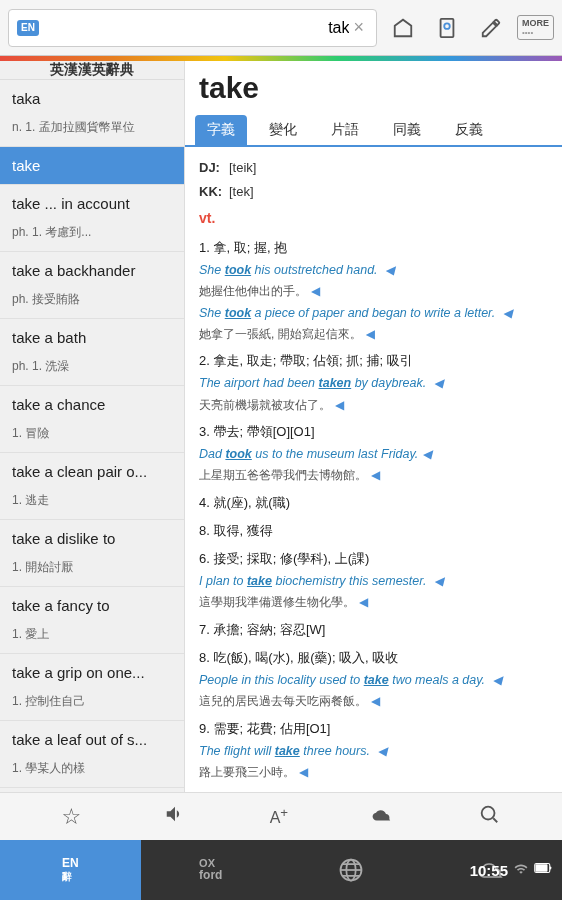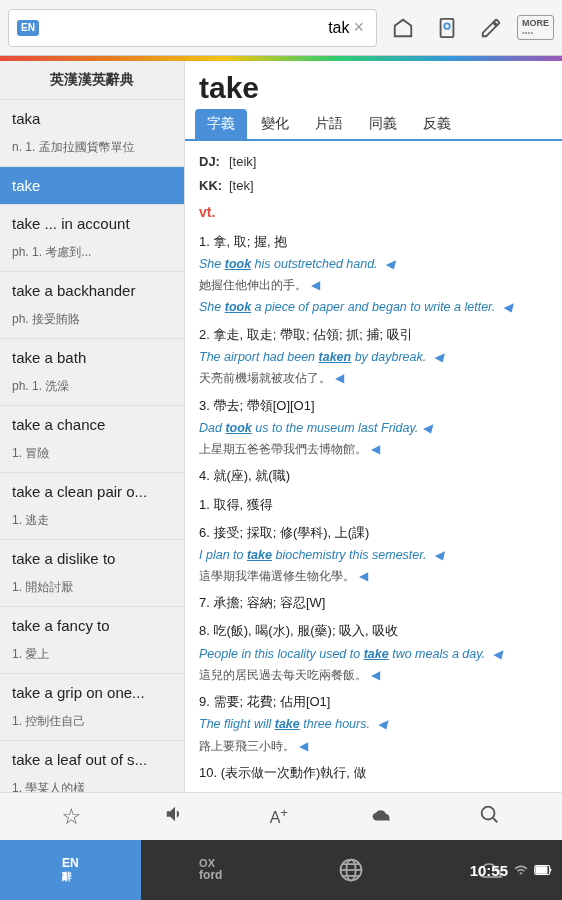--- a/index.html
+++ b/index.html
@@ -90,21 +90,21 @@
     .sidebar {
       width: 185px;
       background: #f0f0f0;
       border-right: 1px solid #ddd;
       overflow-y: auto;
       flex-shrink: 0;
     }
     .sidebar-header {
       background: #f0f0f0;
       text-align: center;
-      padding: 10px 4px;
+      padding: 0 4px;
       font-size: 14px;
       color: #333;
       border-bottom: 1px solid #ddd;
       font-weight: bold;
     }
     .sidebar-item {
       padding: 10px 12px;
       border-bottom: 1px solid #e0e0e0;
       cursor: pointer;
     }
@@ -135,21 +135,22 @@
     .word-title {
       font-size: 30px;
       font-weight: bold;
       color: #222;
       padding: 10px 14px 4px;
     }
     .tabs-bar {
       display: flex;
       border-bottom: 2px solid #4a90d9;
       padding: 0 10px;
-      gap: 2px;
+      gap: 10px;
+      margin-top: 6px;
     }
     .tab-item {
       padding: 6px 12px;
       font-size: 14px;
       cursor: pointer;
       color: #333;
       border-radius: 4px 4px 0 0;
     }
     .tab-item.active {
       background: #4a90d9;
@@ -361,32 +362,33 @@
       <div class="phonetic-row">
         <span class="phonetic-label">KK:</span>
         <span class="phonetic-val">[tek]</span>
       </div>
       <div class="pos-label">vt.</div>
 
       <div class="def-num">1. 拿, 取; 握, 抱</div>
       <div class="example-en">She <span class="highlight">took</span> his outstretched hand. <span class="sound-icon">◀</span></div>
       <div class="example-cn">她握住他伸出的手。<span class="sound-icon">◀</span></div>
       <div class="example-en">She <span class="highlight">took</span> a piece of paper and began to write a letter. <span class="sound-icon">◀</span></div>
+      <div class="example-cn">她拿了一張紙, 開始寫起信來。<span class="sound-icon">◀</span></div>
 
       <div class="def-num">2. 拿走, 取走; 帶取; 佔領; 抓; 捕; 吸引</div>
       <div class="example-en">The airport had been <span class="highlight">taken</span> by daybreak. <span class="sound-icon">◀</span></div>
       <div class="example-cn">天亮前機場就被攻佔了。<span class="sound-icon">◀</span></div>
 
       <div class="def-num">3. 帶去; 帶領[O][O1]</div>
       <div class="example-en">Dad <span class="highlight">took</span> us to the museum last Friday.<span class="sound-icon">◀</span></div>
       <div class="example-cn">上星期五爸爸帶我們去博物館。<span class="sound-icon">◀</span></div>
 
       <div class="def-num">4. 就(座), 就(職)</div>
 
-      <div class="def-num">1. 取得, 獲得</div>
+      <div class="def-num">8. 取得, 獲得</div>
 
       <div class="def-num">6. 接受; 採取; 修(學科), 上(課)</div>
       <div class="example-en">I plan to <span class="highlight">take</span> biochemistry this semester. <span class="sound-icon">◀</span></div>
       <div class="example-cn">這學期我準備選修生物化學。<span class="sound-icon">◀</span></div>
 
       <div class="def-num">7. 承擔; 容納; 容忍[W]</div>
 
       <div class="def-num">8. 吃(飯), 喝(水), 服(藥); 吸入, 吸收</div>
       <div class="example-en">People in this locality used to <span class="highlight">take</span> two meals a day. <span class="sound-icon">◀</span></div>
       <div class="example-cn">這兒的居民過去每天吃兩餐飯。<span class="sound-icon">◀</span></div>
@@ -440,21 +442,21 @@
       <line x1="3" y1="12" x2="21" y2="12"></line>
       <path d="M5 7h14M5 17h14" stroke="#aaa"></path>
     </svg>
   </div>
   <div class="nav-btn">
     <svg width="30" height="22" viewBox="0 0 30 20" fill="none" stroke="#aaa" stroke-width="1.5">
       <path d="M24 17H7C4.24 17 2 14.76 2 12c0-2.54 1.88-4.63 4.33-4.96C7.28 5.24 9.47 4 12 4c3.17 0 5.82 2.03 6.72 4.83.04 0 .09-.02.14-.02C21.1 8.81 23 10.71 23 13c0 .37-.04.73-.12 1.07A4 4 0 0024 17z"></path>
     </svg>
   </div>
 
-  <div style="position:absolute;right:10px;display:flex;align-items:center;gap:6px;">
+  <div style="position:absolute;right:10px;display:flex;gap:6px;">
     <span style="color:white;font-size:15px;font-weight:bold;">10:55</span>
     <svg width="14" height="14" viewBox="0 0 24 24" fill="#aaa">
       <path d="M1 9l2 2c4.97-4.97 13.03-4.97 18 0l2-2C16.93 2.93 7.08 2.93 1 9zm8 8l3 3 3-3c-1.65-1.66-4.34-1.66-6 0zm-4-4l2 2c2.76-2.76 7.24-2.76 10 0l2-2C15.14 9.14 8.87 9.14 5 13z"></path>
     </svg>
     <svg width="18" height="12" viewBox="0 0 24 16">
       <rect x="1" y="2" width="20" height="12" rx="2" stroke="white" stroke-width="1.5" fill="none"></rect>
       <rect x="2" y="3" width="16" height="10" rx="1" fill="white"></rect>
       <rect x="21" y="6" width="2" height="4" rx="1" fill="white"></rect>
     </svg>
   </div>

